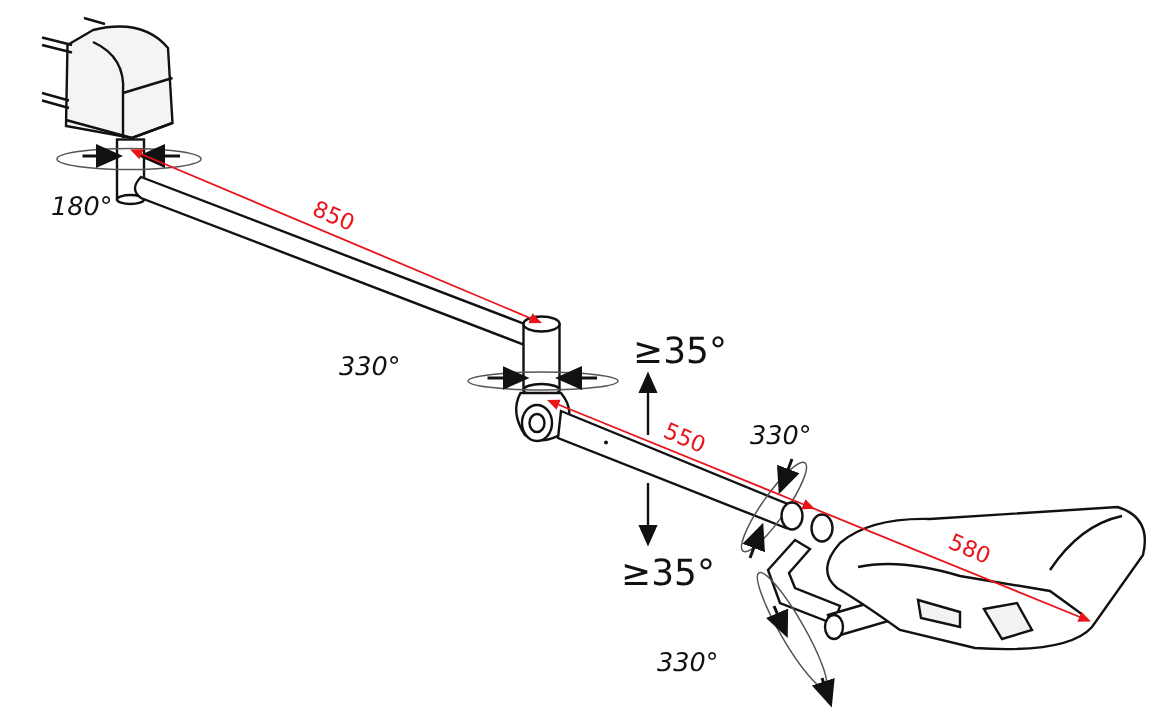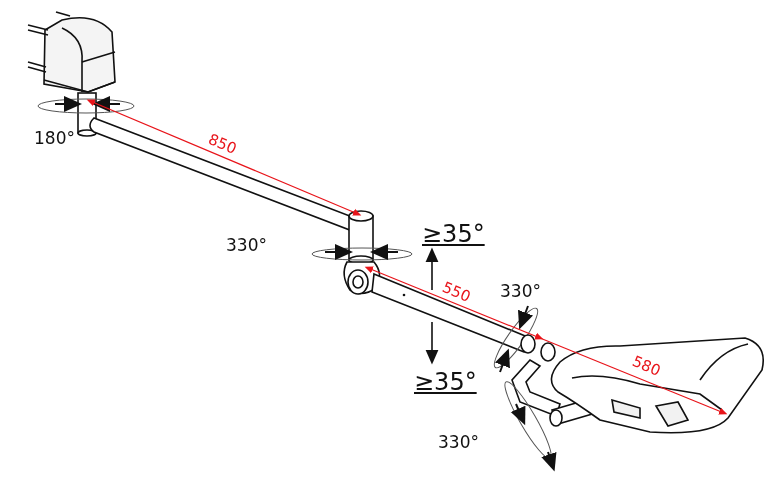--- a/index.html
+++ b/index.html
@@ -1,20 +1,20 @@
 <!DOCTYPE html>
 <html><head>
 <meta charset="utf-8">
 <style>
   html,body{margin:0;padding:0;background:#ffffff;}
   .canvas{position:relative;width:780px;height:478px;overflow:hidden;background:#fff;font-family:"DejaVu Sans","Liberation Sans",sans-serif;}
   svg{position:absolute;left:0;top:0;}
   .lbl{position:absolute;color:#111;white-space:nowrap;line-height:1;}
-  .angle-sm{font-size:17px;}
-  .angle-lg{font-size:24px;text-decoration:underline;}
+  .angle-sm{font-size:17px;font-style:italic;}
+  .angle-lg{font-size:24px;}
   .dim{position:absolute;color:#e8141a;font-size:15px;white-space:nowrap;line-height:1;transform-origin:left top;}
 </style>
 </head>
 <body>
 
 <div class="canvas">
   <svg width="780" height="478" viewBox="0 0 780 478">
     <defs>
       <marker id="ah" markerWidth="8" markerHeight="8" refX="4" refY="4" orient="auto-start-reverse">
         <path d="M0,1 L7,4 L0,7 z" fill="#e8141a"></path>

